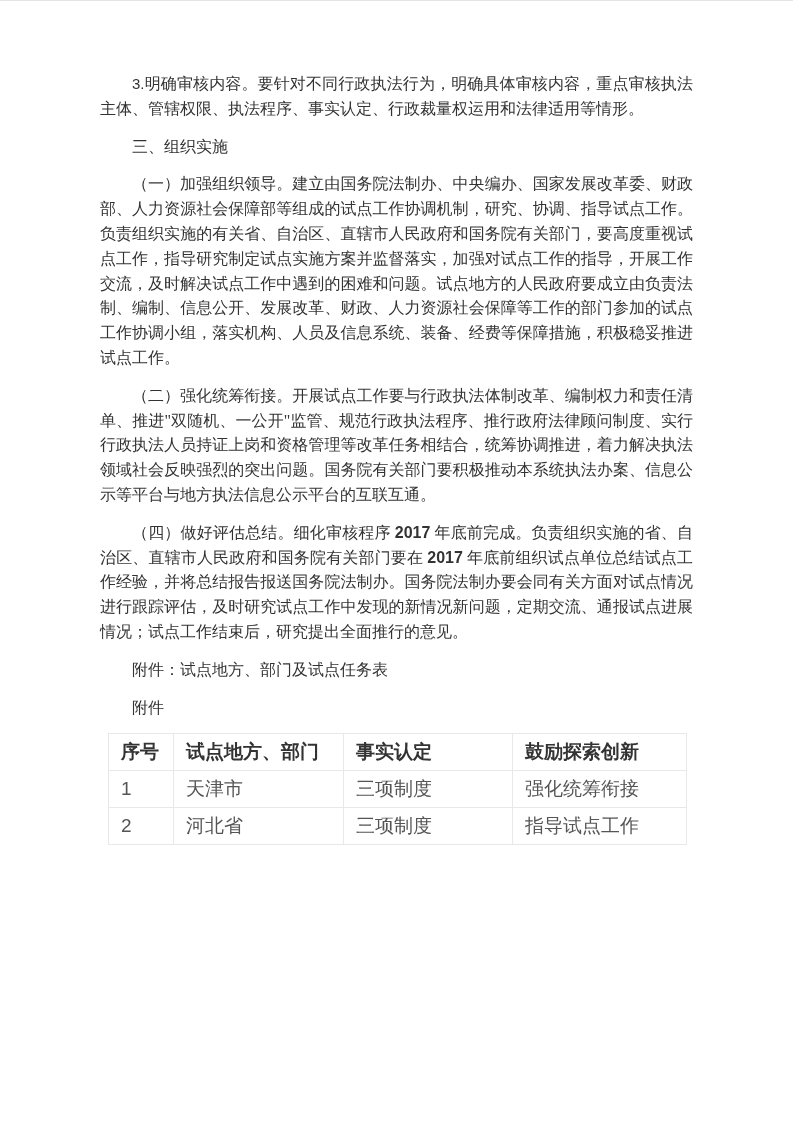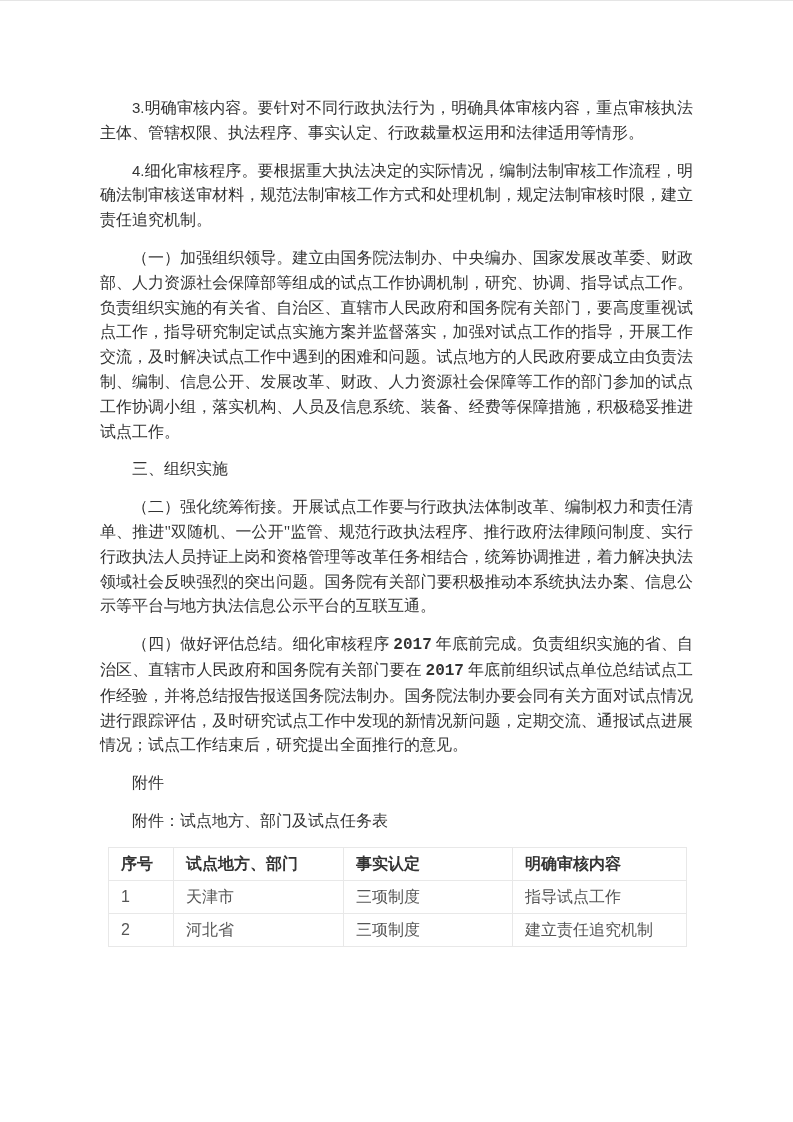--- a/index.html
+++ b/index.html
@@ -9,49 +9,49 @@
     height: 1122px;
     background: #ffffff;
     border-top: 1px solid #e5e5e5;
     box-sizing: border-box;
     overflow: hidden;
     font-family: "Liberation Serif", "DejaVu Serif", serif;
   }
   .content {
     width: 593px;
     margin-left: 100px;
-    padding-top: 95px;
+    padding-top: 71px;
   }
   p.body-text {
     margin: 0 0 13px 0;
     font-size: 16px;
     line-height: 1.55;
     color: #333333;
     text-align: justify;
     text-indent: 2em;
     word-break: break-all;
   }
   .pnum {
     font-family: "Liberation Sans", "DejaVu Sans", sans-serif;
     font-size: 15px;
   }
   .year {
-    font-family: Liberation Mono, monospace;
+    font-family: Liberation Sans, sans-serif;
     font-weight: bold;
   }
   .doc-table-wrap { margin: 6px 0 0 8px; }
   table.doc-table {
     border-collapse: collapse;
     width: 578px;
     table-layout: fixed;
   }
   table.doc-table th, table.doc-table td {
     border: 1px solid #e8e8e8;
     padding: 6px 12px;
-    font-size: 16px;
+    font-size: 19px;
     line-height: 1.25;
     text-align: left;
     vertical-align: middle;
     overflow: hidden;
     white-space: nowrap;
   }
   table.doc-table th {
     color: #333333;
     font-weight: bold;
   }
@@ -62,63 +62,62 @@
   }
 </style>
 </head>
 <body>
 
 <div class="page">
   <div class="content">
 
     <p class="body-text"><span class="pnum">3.</span><span>明确审核内容。要针对不同行政执法行为，明确具体审核内容，重点审核执法主体、管辖权限、执法程序、事实认定、行政裁量权运用和法律适用等情形。</span></p>
 
-    <p class="body-text"><span class="pnum">4.</span><span>细化审核程序。要根据重大执法决定的实际情况，编制法制审核工作流程，明确法制审核送审材料，规范法制审核工作方式和处理机制，规定法制审核时限，建立责任追究机制。</span></p>
+
+    <p class="body-text">三、组织实施</p>
 
     <p class="body-text">（一）加强组织领导。建立由国务院法制办、中央编办、国家发展改革委、财政部、人力资源社会保障部等组成的试点工作协调机制，研究、协调、指导试点工作。负责组织实施的有关省、自治区、直辖市人民政府和国务院有关部门，要高度重视试点工作，指导研究制定试点实施方案并监督落实，加强对试点工作的指导，开展工作交流，及时解决试点工作中遇到的困难和问题。试点地方的人民政府要成立由负责法制、编制、信息公开、发展改革、财政、人力资源社会保障等工作的部门参加的试点工作协调小组，落实机构、人员及信息系统、装备、经费等保障措施，积极稳妥推进试点工作。</p>
-
-    <p class="body-text">三、组织实施</p>
 
     <p class="body-text">（二）强化统筹衔接。开展试点工作要与行政执法体制改革、编制权力和责任清单、推进"双随机、一公开"监管、规范行政执法程序、推行政府法律顾问制度、实行行政执法人员持证上岗和资格管理等改革任务相结合，统筹协调推进，着力解决执法领域社会反映强烈的突出问题。国务院有关部门要积极推动本系统执法办案、信息公示等平台与地方执法信息公示平台的互联互通。</p>
 
 
     <p class="body-text"><span>（四）做好评估总结。细化审核程序 </span><span class="year">2017</span><span> 年底前完成。负责组织实施的省、自治区、直辖市人民政府和国务院有关部门要在 </span><span class="year">2017</span><span> 年底前组织试点单位总结试点工作经验，并将总结报告报送国务院法制办。国务院法制办要会同有关方面对试点情况进行跟踪评估，及时研究试点工作中发现的新情况新问题，定期交流、通报试点进展情况；试点工作结束后，研究提出全面推行的意见。</span></p>
 
+    <p class="body-text">附件：试点地方、部门及试点任务表</p>
+
     <p class="body-text">附件</p>
-
-    <p class="body-text">附件：试点地方、部门及试点任务表</p>
 
 
     <div class="doc-table-wrap">
       <table class="doc-table">
         <colgroup>
           <col style="width:65px">
           <col style="width:170px">
           <col style="width:169px">
           <col style="width:174px">
         </colgroup>
         <thead>
           <tr>
             <th>序号</th>
             <th>试点地方、部门</th>
             <th>事实认定</th>
-            <th>明确审核内容</th>
+            <th>鼓励探索创新</th>
           </tr>
         </thead>
         <tbody>
           <tr>
             <td class="num-cell">1</td>
             <td>天津市</td>
             <td>三项制度</td>
-            <td>指导试点工作</td>
+            <td>强化统筹衔接</td>
           </tr>
           <tr>
             <td class="num-cell">2</td>
             <td>河北省</td>
             <td>三项制度</td>
-            <td>建立责任追究机制</td>
+            <td>指导试点工作</td>
           </tr>
         </tbody>
       </table>
     </div>
 
   </div>
 </div>
 
 </body></html>

